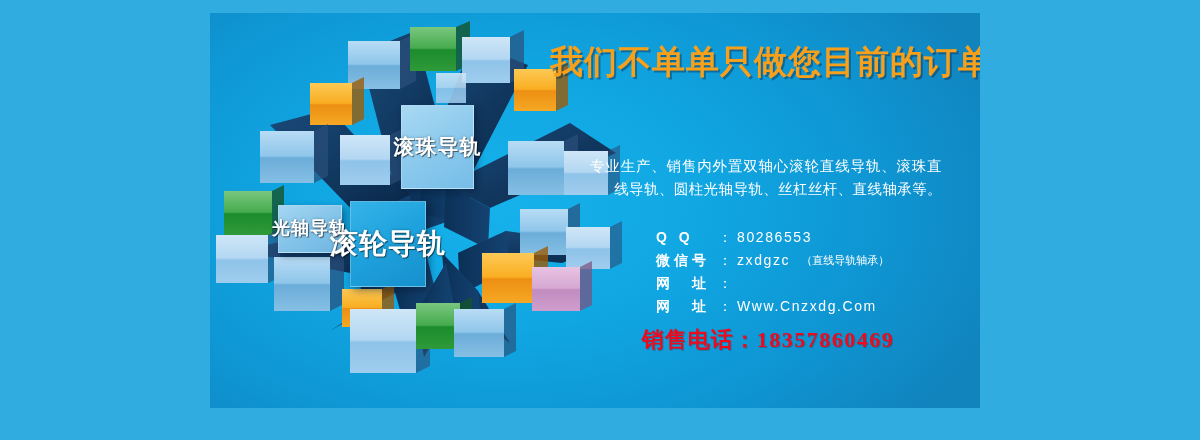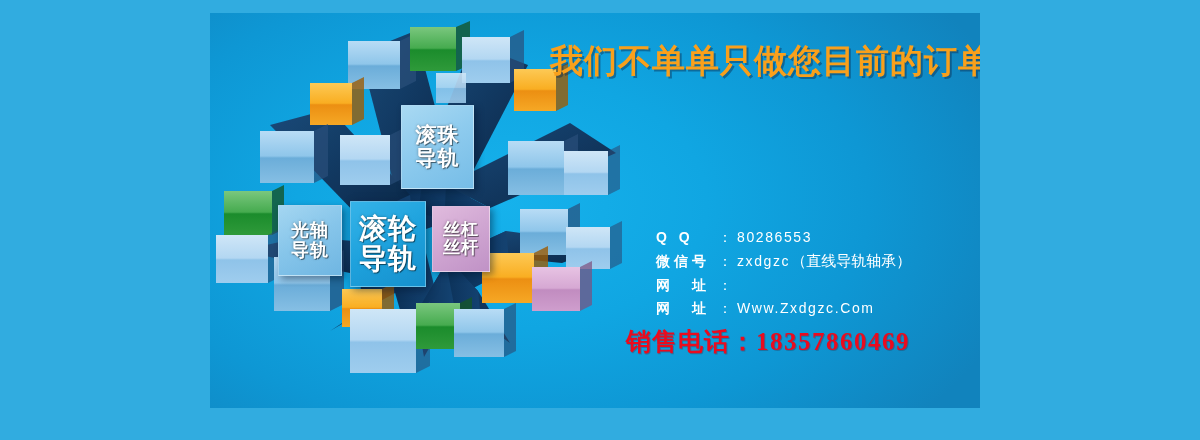--- a/index.html
+++ b/index.html
@@ -39,42 +39,41 @@
     top: 0px;
     width: 420px;
     height: 395px;
   }
   #cube-graphic svg { display: block; }
 
   
   .label-box {
     position: absolute;
     display: flex;
-    flex-direction: column;
     align-items: center;
     justify-content: center;
     color: #ffffff;
     font-weight: bold;
     letter-spacing: 1px;
     text-shadow: 1px 1px 0 rgba(0,0,0,0.45), 0 0 3px rgba(0,0,0,0.35);
     box-sizing: border-box;
   }
   .label-box span { display: block; line-height: 1.08; white-space: nowrap; }
 
   #label-gunzhu {
     left: 191px; top: 92px;
     width: 73px; height: 84px;
     font-size: 21px;
     background: linear-gradient(150deg, #a9d9f2 0%, #8ecbee 45%, #76bde7 100%);
     border: 1px solid rgba(255,255,255,0.35);
     box-shadow: 3px 3px 7px rgba(0,20,45,0.45);
   }
   #label-guangzhou {
     left: 68px; top: 192px;
-    width: 64px; height: 71px;
+    width: 64px; height: 48px;
     font-size: 18px;
     background: linear-gradient(150deg, #a4d6f1 0%, #86c5ea 48%, #6fb6e2 100%);
     border: 1px solid rgba(255,255,255,0.35);
     box-shadow: 3px 3px 7px rgba(0,20,45,0.45);
   }
   #label-gunlun {
     left: 140px; top: 188px;
     width: 76px; height: 86px;
     font-size: 28px;
     background: linear-gradient(150deg, #35b3e8 0%, #1ea2dd 48%, #1690cd 100%);
@@ -105,21 +104,20 @@
     top: 27px;
     width: 430px;
     text-align: right;
     color: #f9a01b;
     font-size: 33px;
     font-weight: bold;
     line-height: 1.32;
     letter-spacing: 1px;
     text-shadow: 2px 2px 0 rgba(10,45,80,0.45);
     white-space: nowrap;
-    font-family: Liberation Serif, serif;
   }
   #headline .hl-line { display: block; }
 
   #description {
     position: absolute;
     left: 40px;
     top: 142px;
     width: 352px;
     color: #ffffff;
     font-size: 14.5px;
@@ -150,35 +148,35 @@
     letter-spacing: 4px;
     font-weight: bold;
     flex: none;
   }
   .contact-colon { margin-right: 5px; flex: none; }
   .contact-val {
     font-weight: normal;
     letter-spacing: 1.6px;
   }
   .contact-note {
-    font-size: 15px;
+    font-size: 11px;
     letter-spacing: 0;
     font-weight: normal;
-    margin-left: 1px;
+    margin-left: 11px;
   }
 
   #sales-line {
     position: absolute;
     left: 18px;
     top: 312px;
     width: 400px;
     text-align: center;
     color: #ea0b1e;
     font-weight: bold;
-    font-size: 25px;
+    font-size: 22px;
     white-space: nowrap;
     text-shadow: 1px 1px 0 rgba(80,0,10,0.25);
   }
   #sales-label { letter-spacing: 1px; }
   #sales-phone {
     font-family: "Liberation Serif", "DejaVu Serif", serif;
     letter-spacing: 1.5px;
   }
 </style>
 </head>
@@ -331,53 +329,50 @@
       <div class="label-box" id="label-guangzhou">
         <span>光轴</span>
         <span>导轨</span>
       </div>
 
       <div class="label-box" id="label-gunlun">
         <span>滚轮</span>
         <span>导轨</span>
       </div>
 
-      <div class="label-box" id="label-sigang">
-        <span>丝杠</span>
-        <span>丝杆</span>
-      </div>
     </div>
 
     <div id="content-col">
 
       <div id="headline">
         <span class="hl-line">我们不单单只做您目前的订单</span>
       </div>
 
+      <div id="description">专业生产、销售内外置双轴心滚轮直线导轨、滚珠直线导轨、圆柱光轴导轨、丝杠丝杆、直线轴承等。</div>
 
       <div id="contact-block">
         <div class="contact-row">
           <span class="contact-key">Q  Q</span>
           <span class="contact-colon">：</span>
           <span class="contact-val">80286553</span>
         </div>
         <div class="contact-row">
           <span class="contact-key">微信号</span>
           <span class="contact-colon">：</span>
           <span class="contact-val">zxdgzc</span>
           <span class="contact-note">（直线导轨轴承）</span>
         </div>
         <div class="contact-row">
           <span class="contact-key">网　址</span>
           <span class="contact-colon">：</span>
         </div>
         <div class="contact-row">
           <span class="contact-key">网　址</span>
           <span class="contact-colon">：</span>
-          <span class="contact-val">Www.Zxdgzc.Com</span>
+          <span class="contact-val">Www.Cnzxdg.Com</span>
         </div>
       </div>
 
       <div id="sales-line">
         <span id="sales-label">销售电话：</span><span id="sales-phone">18357860469</span>
       </div>
 
     </div>
   </div>
 </div>

